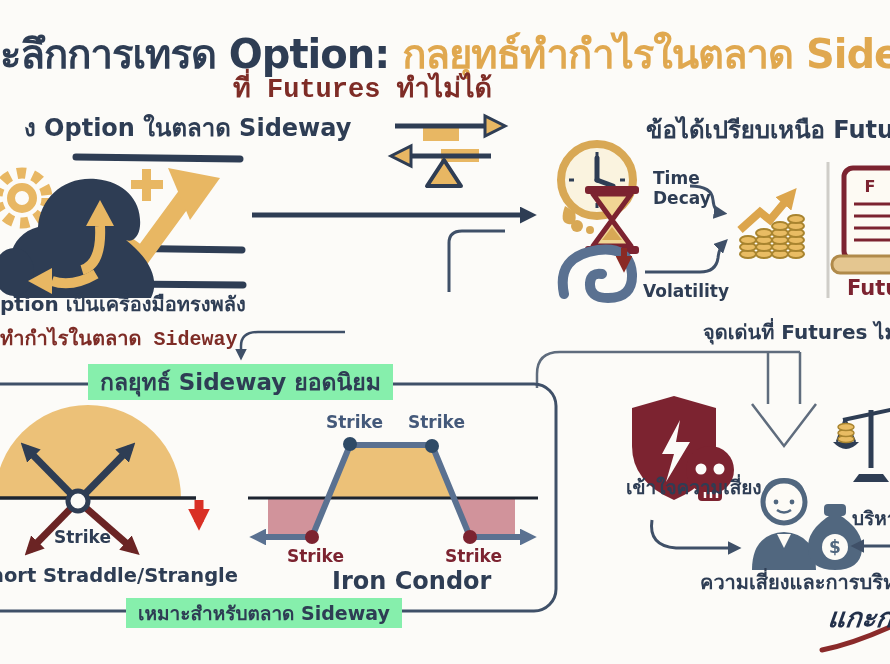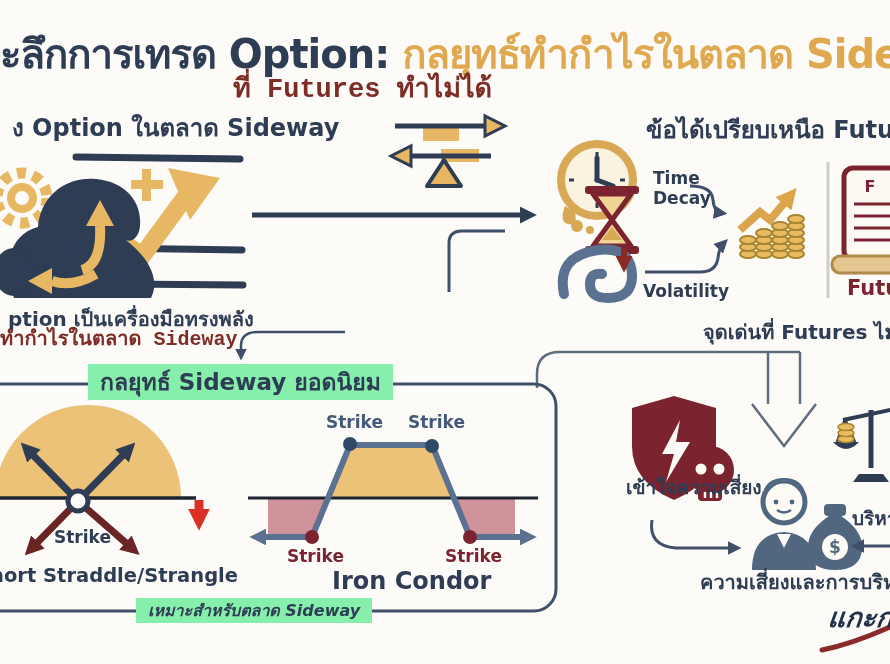--- a/index.html
+++ b/index.html
@@ -235,22 +235,22 @@
 
     <path d="M822,650 Q852,644 890,627" fill="none" stroke="#8a2a2a" stroke-width="5" stroke-linecap="round"></path>
   </svg>
 
   <div class="abs txt title b">
     <span class="navy">ะลึกการเทรด Option:</span>
     <span class="gold">กลยุทธ์ทำกำไรในตลาด Sideway</span>
   </div>
   <div class="abs txt subtitle b maroon">ที่ Futures ทำไม่ได้</div>
 
-  <div class="abs txt sec-head b navy" style="left:0;top:108px;padding-left:12px;">ง Option ในตลาด Sideway</div>
-  <div class="abs txt cap b navy" style="left:0;top:303px;margin-left:8px;">ption เป็นเครื่องมือทรงพลัง</div>
+  <div class="abs txt sec-head b navy" style="left:12px;top:108px;padding-left:12px;">ง Option ในตลาด Sideway</div>
+  <div class="abs txt cap b navy" style="left:0;top:288px;">ption เป็นเครื่องมือทรงพลัง</div>
   <div class="abs txt cap b maroon" style="left:0;top:322px;">ทำกำไรในตลาด Sideway</div>
 
 
   <div class="abs txt sec-head b navy" style="left:646px;top:110px;">ข้อได้เปรียบเหนือ Futures</div>
   <div class="abs txt lbl17 b navy" style="left:643px;top:168px;margin-left:10px;">
     <span style="display:block">Time</span>
     <span style="display:block">Decay</span>
   </div>
   <div class="abs txt lbl17 b navy" style="left:643px;top:281px;">Volatility</div>
   <div class="abs txt b darkred" style="left:847px;top:276px;font-size:21px;">Futures</div>
@@ -260,20 +260,20 @@
 
   <div class="abs txt lbl17 b navy" style="left:54px;top:527px;z-index:2;">Strike</div>
   <div class="abs txt b navy" style="left:-24px;top:564px;font-size:19.5px;">Short Straddle/Strangle</div>
 
   <div class="abs txt lbl17 b" style="left:326px;top:412px;color:#44597a;">Strike</div>
   <div class="abs txt lbl17 b" style="left:408px;top:412px;color:#44597a;">Strike</div>
   <div class="abs txt lbl17 b darkred" style="left:287px;top:546px;">Strike</div>
   <div class="abs txt lbl17 b darkred" style="left:445px;top:546px;">Strike</div>
   <div class="abs txt b navy" style="left:332px;top:567px;width:120px;text-align:center;font-size:24px;">Iron Condor</div>
 
-  <div class="abs txt b navy mask" style="left:136px;top:598px;font-size:16px;z-index:2;font-style:italic;">เหมาะสำหรับตลาด Sideway</div>
+  <div class="abs txt b navy mask" style="left:126px;top:598px;font-size:19px;z-index:2;">เหมาะสำหรับตลาด Sideway</div>
 
   <div class="abs txt lbl19 b navy" style="left:626px;top:472px;">เข้าใจความเสี่ยง</div>
   <div class="abs txt lbl19 b navy" style="left:852px;top:503px;">บริหารเงิน</div>
   <div class="abs txt lbl20 b navy" style="left:700px;top:566px;">ความเสี่ยงและการบริหาร</div>
   <div class="abs txt b logo" style="left:828px;top:596px;">แกะกราฟ</div>
 
 </div>
 
 </body></html>

